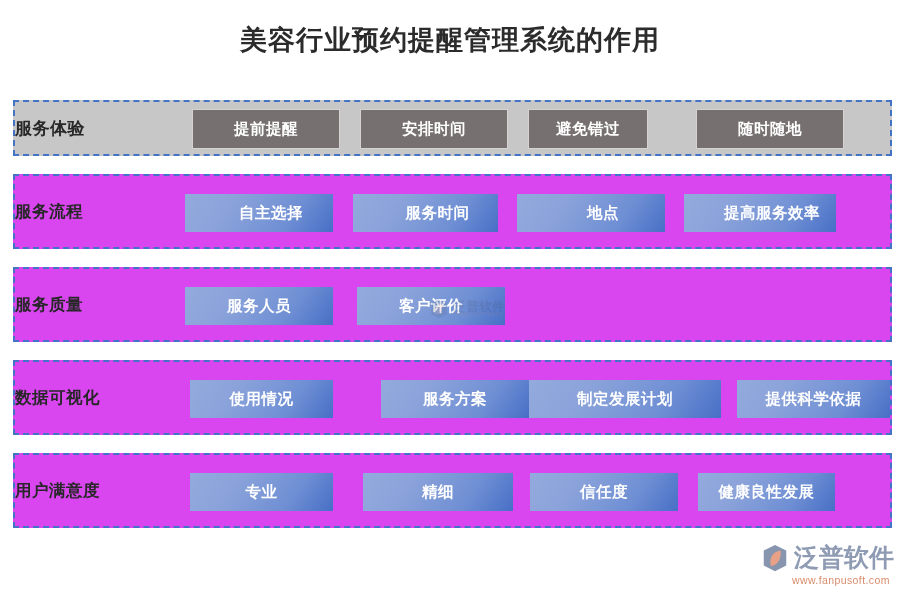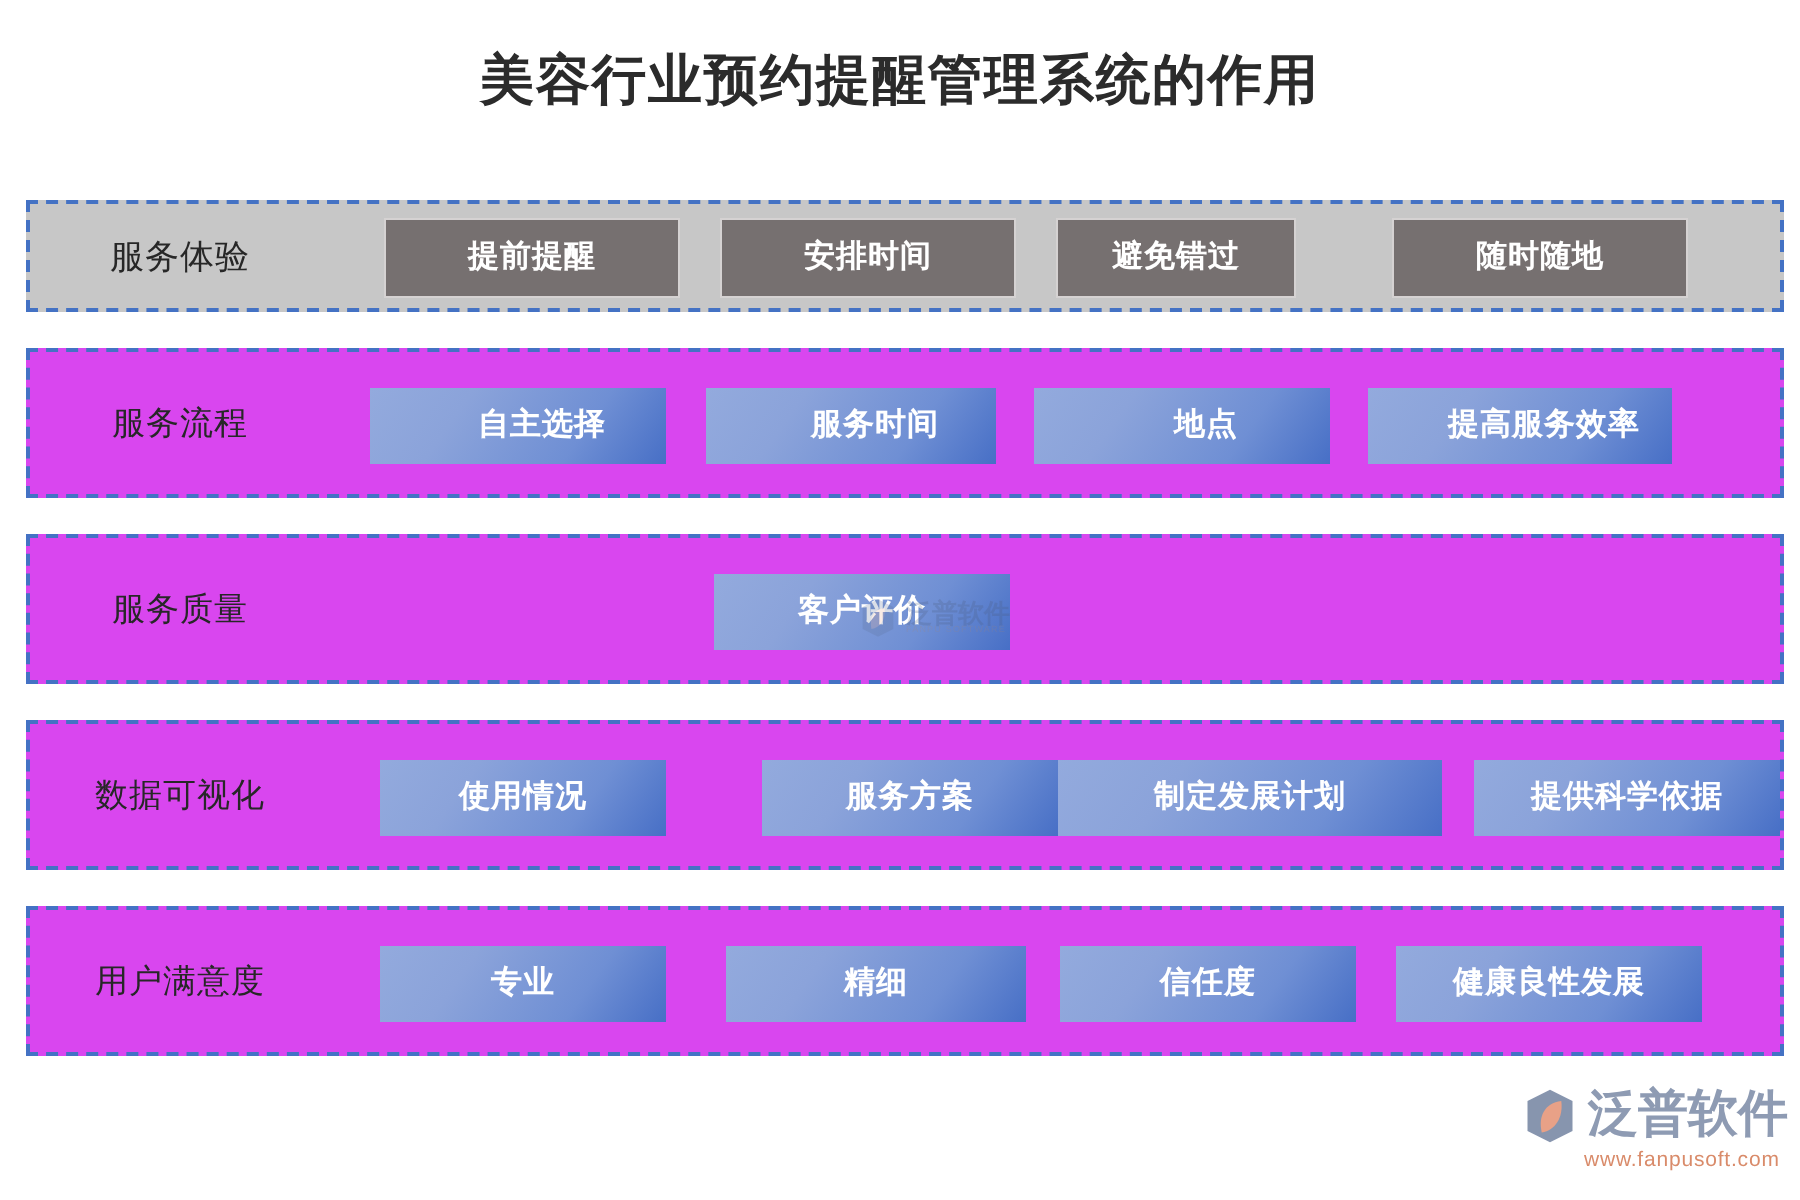--- a/index.html
+++ b/index.html
@@ -48,23 +48,22 @@
     height: 56px;
     border-width: 2px;
   }
   .row.plain {
     background: #d946ef;
     height: 75px;
   }
 
   .row-label {
     flex: 0 0 150px;
-    text-align: center;
     font-size: 16.5px;
-    font-weight: 400;
+    font-weight: 700;
     color: #272727;
     font-family: "Liberation Serif", "DejaVu Serif", serif;
     letter-spacing: 0.5px;
   }
   .row.gray .row-label { font-size: 17px; }
 
   .chips {
     flex: 1 1 auto;
     display: flex;
     align-items: center;
@@ -120,21 +119,21 @@
   .r4 .c0 { left: 25px;  width: 143px; }
   .r4 .c1 { left: 216px; width: 148px; }
   .r4 .c2 { left: 364px; width: 192px; }
   .r4 .c3 { left: 572px; width: 153px; }
 
   
   .r5 .chip { position: absolute; top: 18px; }
   .r5 .c0 { left: 25px;  width: 143px; }
   .r5 .c1 { left: 198px; width: 150px; }
   .r5 .c2 { left: 365px; width: 148px; }
-  .r5 .c3 { left: 533px; width: 153px; }
+  .r5 .c3 { left: 533px; width: 137px; }
 
   
   #watermark {
     position: absolute;
     left: 428px;
     top: 292px;
     width: 90px;
     height: 34px;
     opacity: 0.22;
     z-index: 5;
@@ -200,20 +199,21 @@
       <div class="chip blue c0">自主选择</div>
       <div class="chip blue c1">服务时间</div>
       <div class="chip blue c2">地点</div>
       <div class="chip blue c3">提高服务效率</div>
     </div>
   </div>
 
   <div class="row plain r3">
     <div class="row-label">服务质量</div>
     <div class="chips">
+      <div class="chip blue c0">服务人员</div>
       <div class="chip blue c1">客户评价</div>
     </div>
   </div>
 
   <div class="row plain r4">
     <div class="row-label">数据可视化</div>
     <div class="chips">
       <div class="chip blue c0">使用情况</div>
       <div class="chip blue c1">服务方案</div>
       <div class="chip blue c2">制定发展计划</div>

